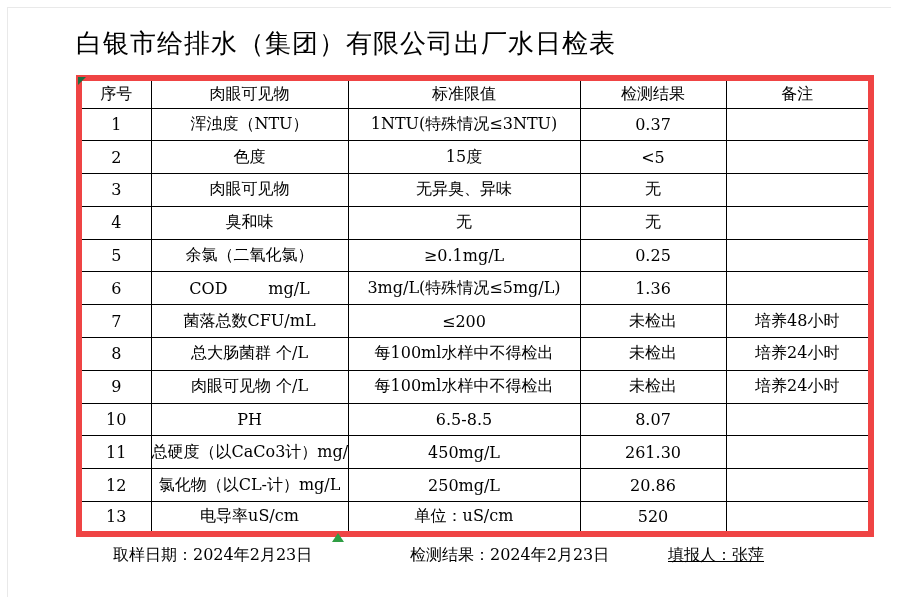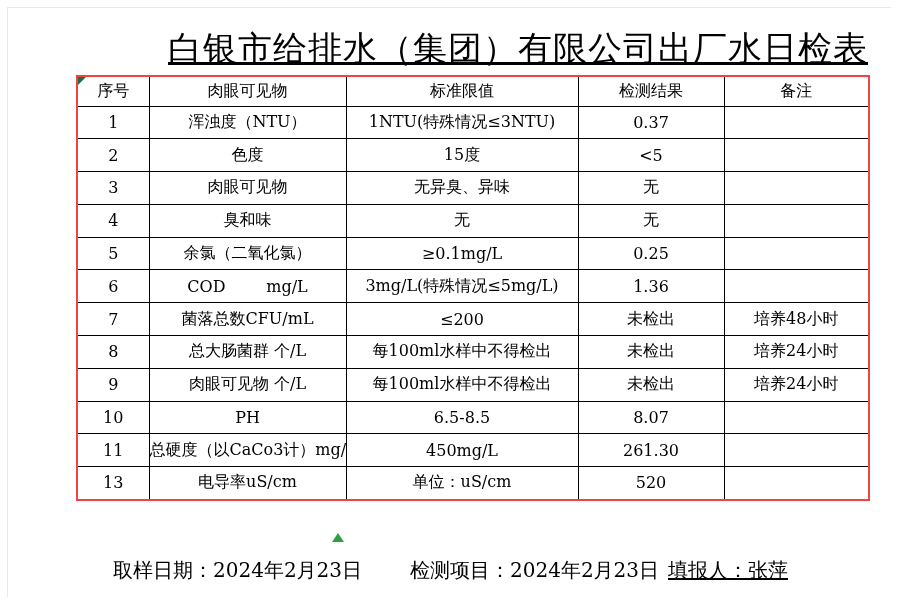--- a/index.html
+++ b/index.html
@@ -10,31 +10,30 @@
     background:#ffffff;
     font-family:"DejaVu Serif","Liberation Serif",serif;
     color:#000;
     overflow:hidden;
   }
   .page-edge-top { position:absolute; left:7px; top:7px; width:884px; height:1px; background:#e9e9e9; }
   .page-edge-left { position:absolute; left:7px; top:7px; width:1px; height:590px; background:#e9e9e9; }
 
   .title {
     position:absolute; left:76px; top:26px; width:792px;
-    text-align:right;
-    font-size:34px;
+    text-align:left;
+    font-size:26px;
     letter-spacing:1px;
     white-space:pre;
-    text-decoration:underline;
   }
 
   table.daily {
     position:absolute; left:76px; top:75px; width:792px;
     border-collapse:collapse; table-layout:fixed;
-    border:2px solid #ef4444;
+    border:6px solid #ef4444;
   }
   table.daily th, table.daily td {
     border:1px solid #000;
     text-align:center;
     vertical-align:middle;
     font-size:16px;
     font-weight:normal;
     white-space:pre;
     overflow:hidden;
     padding:0;
@@ -49,23 +48,22 @@
   }
   .bottom-marker {
     position:absolute; left:332px; top:533px; width:0; height:0;
     border-left:6px solid transparent;
     border-right:6px solid transparent;
     border-bottom:9px solid #2f9e44;
   }
 
   .footer-item {
     position:absolute; top:545px;
-    font-size:20px;
+    font-size:16px;
     white-space:pre;
-    margin-top:12px;
   }
   .footer-sampling { left:113px; }
   .footer-testing  { left:410px; }
   .footer-reporter { left:668px;text-decoration:underline; }
 </style>
 </head>
 <body>
 
 <div class="page">
   <div class="page-edge-top"></div>
@@ -162,28 +160,35 @@
           <td></td>
         </tr>
         <tr>
           <td>11</td>
           <td>总硬度（以CaCo3计）mg/L</td>
           <td>450mg/L</td>
           <td>261.30</td>
           <td></td>
         </tr>
         <tr>
+          <td>12</td>
+          <td>氯化物（以CL-计）mg/L</td>
+          <td>250mg/L</td>
+          <td>20.86</td>
+          <td></td>
+        </tr>
+        <tr>
           <td>13</td>
           <td>电导率uS/cm</td>
           <td>单位：uS/cm</td>
           <td>520</td>
           <td></td>
         </tr>
       </tbody>
   </table>
 
   <div class="corner-marker"></div>
   <div class="bottom-marker"></div>
 
   <div class="footer-item footer-sampling">取样日期：2024年2月23日</div>
-  <div class="footer-item footer-testing">检测项目：2024年2月23日</div>
+  <div class="footer-item footer-testing">检测结果：2024年2月23日</div>
   <div class="footer-item footer-reporter">填报人：张萍</div>
 </div>
 
 </body></html>

